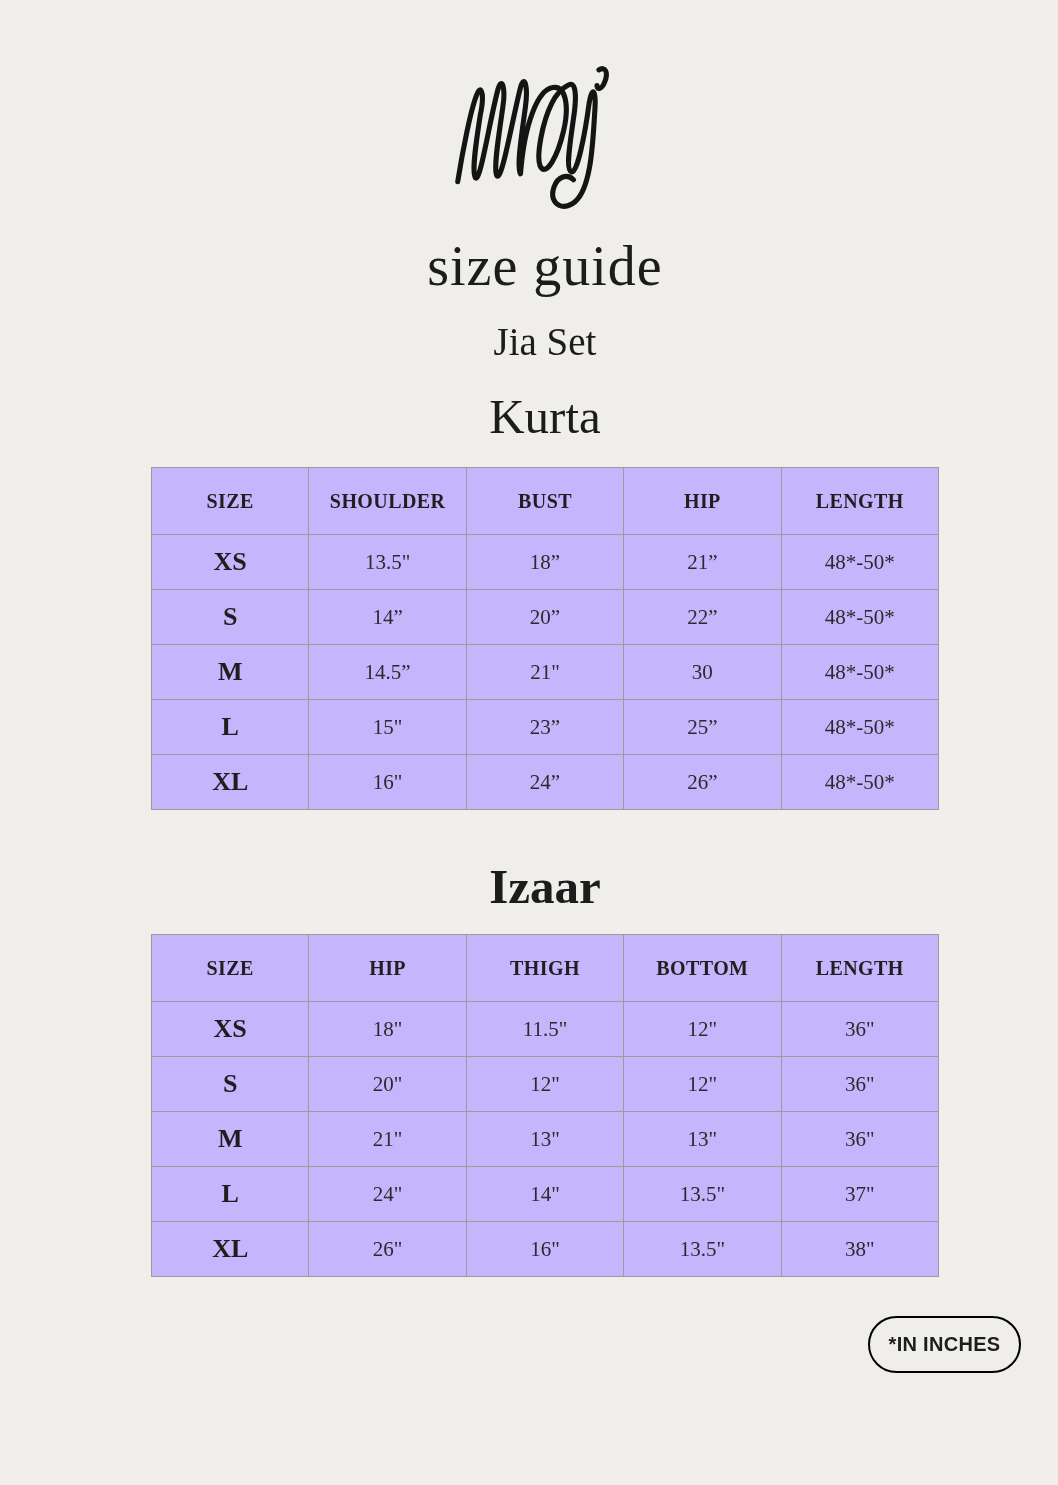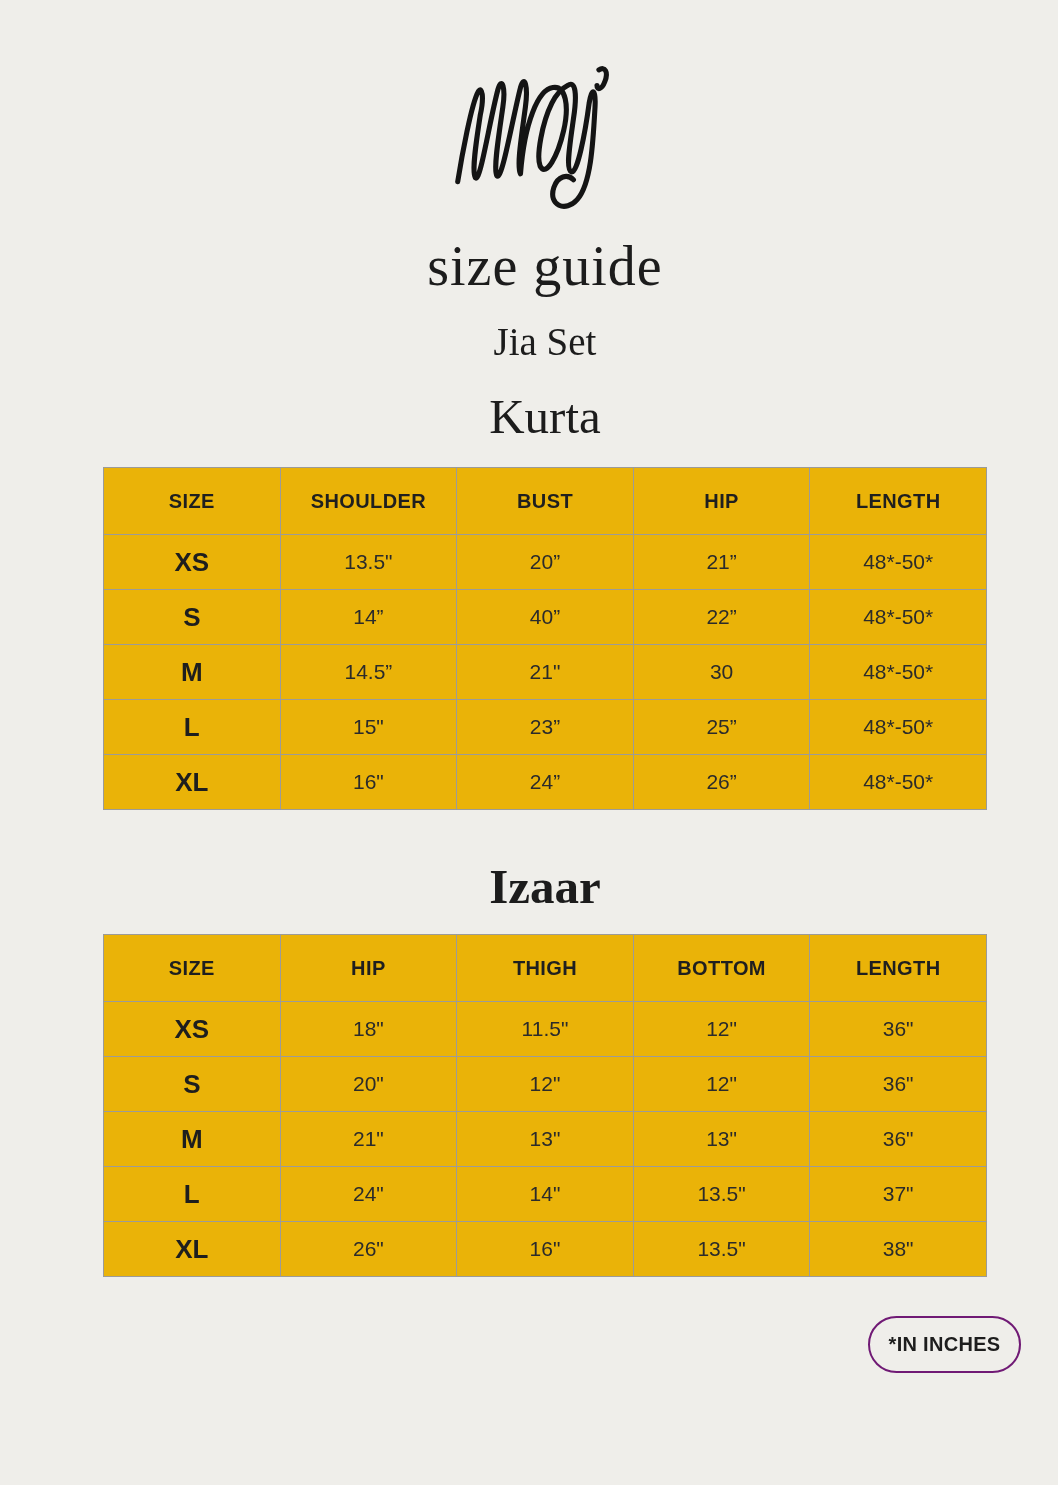--- a/index.html
+++ b/index.html
@@ -45,24 +45,25 @@
     margin-top: 28px;
     font-size: 39px;
   }
   .section-title {
     font-size: 49px;
   }
   .kurta-title   { margin-top: 31px; }
   .izaar-title   { margin-top: 52px; font-weight: bold; }
   .size-table {
     border-collapse: collapse;
-    width: 884px;
+    width: 788px;
     table-layout: fixed;
-    background: #eab308;
+    background: #c4b5fd;
     margin-top: 26px;
+    font-family: Liberation Serif, serif;
   }
   .size-table.second { margin-top: 23px; }
   .size-table th, .size-table td {
     border: 1.5px solid #9c9b98;
     text-align: center;
     vertical-align: middle;
     padding: 0;
   }
   .size-table th {
     height: 66px;
@@ -80,21 +81,21 @@
   .size-table td:first-child {
     font-size: 26px;
     font-weight: 700;
     color: #1e1e1e;
   }
   .footer-note {
     align-self: flex-end;
     margin: 39px 53px 0 0;
     width: 153px;
     height: 57px;
-    border: 2px solid #701a75;
+    border: 2px solid #000000;
     border-radius: 31px;
     display: flex;
     align-items: center;
     justify-content: center;
     font-size: 20px;
     font-weight: 700;
     letter-spacing: 0.3px;
     color: #1d1d1d;
     box-sizing: border-box;
   }
@@ -143,28 +144,28 @@
           <th>SHOULDER</th>
           <th>BUST</th>
           <th>HIP</th>
           <th>LENGTH</th>
         </tr>
       </thead>
       <tbody>
         <tr>
           <td>XS</td>
           <td>13.5"</td>
-          <td>20”</td>
+          <td>18”</td>
           <td>21”</td>
           <td>48*-50*</td>
         </tr>
         <tr>
           <td>S</td>
           <td>14”</td>
-          <td>40”</td>
+          <td>20”</td>
           <td>22”</td>
           <td>48*-50*</td>
         </tr>
         <tr>
           <td>M</td>
           <td>14.5”</td>
           <td>21"</td>
           <td>30</td>
           <td>48*-50*</td>
         </tr>

